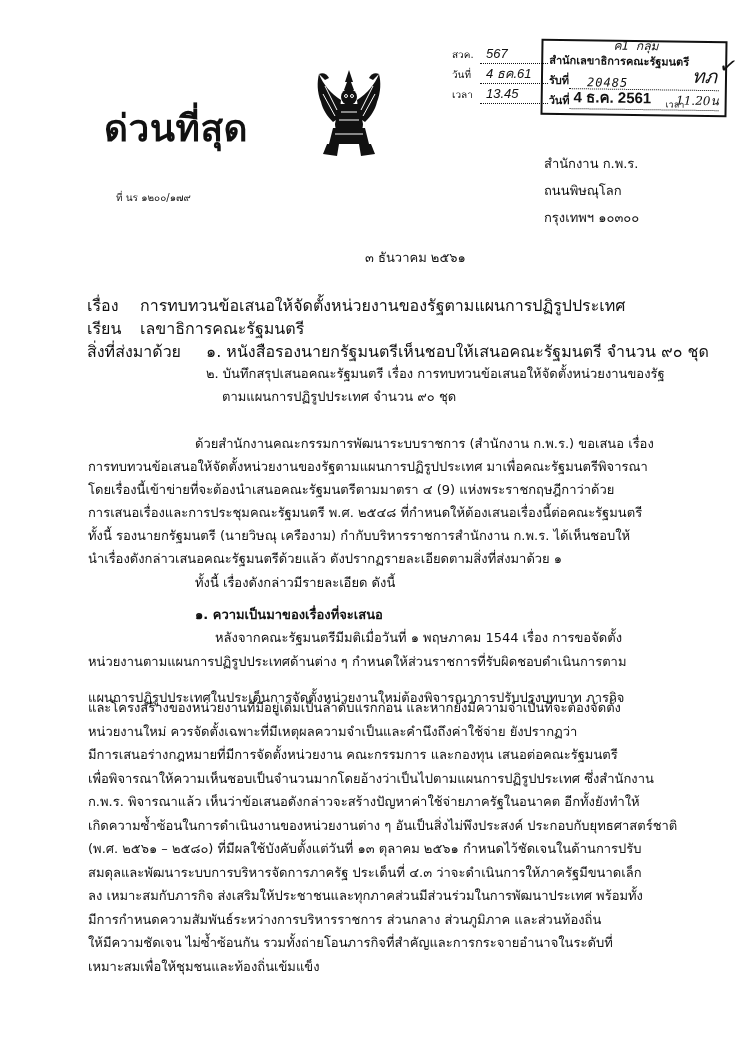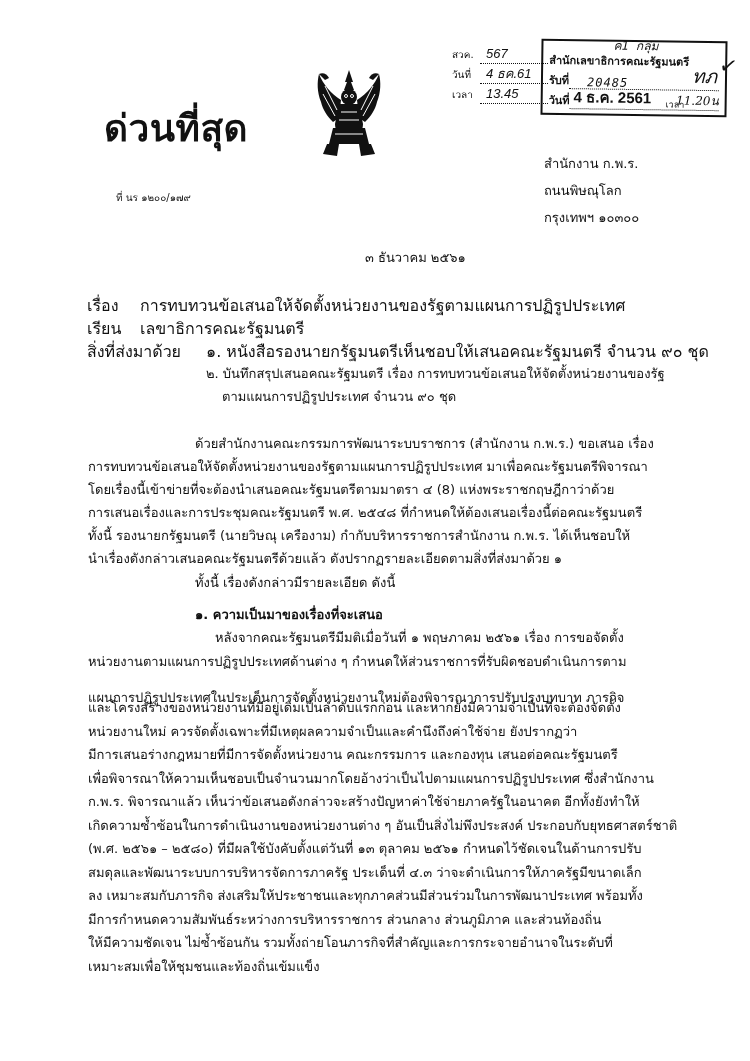--- a/index.html
+++ b/index.html
@@ -237,30 +237,30 @@
 </div>
 <div class="abs hdr" style="top:339px;">
   <span class="k" style="width:119px;">สิ่งที่ส่งมาด้วย</span>
   <span class="v">๑. หนังสือรองนายกรัฐมนตรีเห็นชอบให้เสนอคณะรัฐมนตรี จำนวน ๙๐ ชุด</span>
 </div>
 <div class="abs body-line" style="left:206px; top:363px;">๒. บันทึกสรุปเสนอคณะรัฐมนตรี เรื่อง การทบทวนข้อเสนอให้จัดตั้งหน่วยงานของรัฐ</div>
 <div class="abs body-line" style="left:222px; top:386px;">ตามแผนการปฏิรูปประเทศ จำนวน ๙๐ ชุด</div>
 
 <div class="abs body-line" style="left:195px; top:433px;">ด้วยสำนักงานคณะกรรมการพัฒนาระบบราชการ (สำนักงาน ก.พ.ร.) ขอเสนอ เรื่อง</div>
 <div class="abs body-line" style="left:88px; top:456px;">การทบทวนข้อเสนอให้จัดตั้งหน่วยงานของรัฐตามแผนการปฏิรูปประเทศ มาเพื่อคณะรัฐมนตรีพิจารณา</div>
-<div class="abs body-line" style="left:88px; top:479px;">โดยเรื่องนี้เข้าข่ายที่จะต้องนำเสนอคณะรัฐมนตรีตามมาตรา ๔ (8) แห่งพระราชกฤษฎีกาว่าด้วย</div>
+<div class="abs body-line" style="left:88px; top:479px;">โดยเรื่องนี้เข้าข่ายที่จะต้องนำเสนอคณะรัฐมนตรีตามมาตรา ๔ (9) แห่งพระราชกฤษฎีกาว่าด้วย</div>
 <div class="abs body-line" style="left:88px; top:502px;">การเสนอเรื่องและการประชุมคณะรัฐมนตรี พ.ศ. ๒๕๔๘ ที่กำหนดให้ต้องเสนอเรื่องนี้ต่อคณะรัฐมนตรี</div>
 <div class="abs body-line" style="left:88px; top:525px;">ทั้งนี้ รองนายกรัฐมนตรี (นายวิษณุ เครืองาม) กำกับบริหารราชการสำนักงาน ก.พ.ร. ได้เห็นชอบให้</div>
 <div class="abs body-line" style="left:88px; top:548px;">นำเรื่องดังกล่าวเสนอคณะรัฐมนตรีด้วยแล้ว ดังปรากฏรายละเอียดตามสิ่งที่ส่งมาด้วย ๑</div>
 
 <div class="abs body-line" style="left:195px; top:572px;">ทั้งนี้ เรื่องดังกล่าวมีรายละเอียด ดังนี้</div>
 
 <div class="abs body-line bold" style="left:195px; top:604px;">๑. ความเป็นมาของเรื่องที่จะเสนอ</div>
 
-<div class="abs body-line" style="left:215px; top:627px;">หลังจากคณะรัฐมนตรีมีมติเมื่อวันที่ ๑ พฤษภาคม ๒๕๖๑ เรื่อง การขอจัดตั้ง</div>
+<div class="abs body-line" style="left:215px; top:627px;">หลังจากคณะรัฐมนตรีมีมติเมื่อวันที่ ๑ พฤษภาคม 1544 เรื่อง การขอจัดตั้ง</div>
 <div class="abs body-line" style="left:88px; top:651px;">หน่วยงานตามแผนการปฏิรูปประเทศด้านต่าง ๆ กำหนดให้ส่วนราชการที่รับผิดชอบดำเนินการตาม</div>
 <div class="abs body-line" style="left:88px; top:687px;">แผนการปฏิรูปประเทศในประเด็นการจัดตั้งหน่วยงานใหม่ต้องพิจารณาการปรับปรุงบทบาท ภารกิจ</div>
 <div class="abs body-line" style="left:88px; top:697px;">และโครงสร้างของหน่วยงานที่มีอยู่เดิมเป็นลำดับแรกก่อน และหากยังมีความจำเป็นที่จะต้องจัดตั้ง</div>
 <div class="abs body-line" style="left:88px; top:721px;">หน่วยงานใหม่ ควรจัดตั้งเฉพาะที่มีเหตุผลความจำเป็นและคำนึงถึงค่าใช้จ่าย ยังปรากฏว่า</div>
 <div class="abs body-line" style="left:88px; top:744px;">มีการเสนอร่างกฎหมายที่มีการจัดตั้งหน่วยงาน คณะกรรมการ และกองทุน เสนอต่อคณะรัฐมนตรี</div>
 <div class="abs body-line" style="left:88px; top:768px;">เพื่อพิจารณาให้ความเห็นชอบเป็นจำนวนมากโดยอ้างว่าเป็นไปตามแผนการปฏิรูปประเทศ  ซึ่งสำนักงาน</div>
 <div class="abs body-line" style="left:88px; top:791px;">ก.พ.ร. พิจารณาแล้ว เห็นว่าข้อเสนอดังกล่าวจะสร้างปัญหาค่าใช้จ่ายภาครัฐในอนาคต อีกทั้งยังทำให้</div>
 <div class="abs body-line" style="left:88px; top:815px;">เกิดความซ้ำซ้อนในการดำเนินงานของหน่วยงานต่าง ๆ อันเป็นสิ่งไม่พึงประสงค์ ประกอบกับยุทธศาสตร์ชาติ</div>
 <div class="abs body-line" style="left:88px; top:838px;">(พ.ศ. ๒๕๖๑ – ๒๕๘๐) ที่มีผลใช้บังคับตั้งแต่วันที่ ๑๓ ตุลาคม ๒๕๖๑ กำหนดไว้ชัดเจนในด้านการปรับ</div>
 <div class="abs body-line" style="left:88px; top:862px;">สมดุลและพัฒนาระบบการบริหารจัดการภาครัฐ ประเด็นที่ ๔.๓ ว่าจะดำเนินการให้ภาครัฐมีขนาดเล็ก</div>

